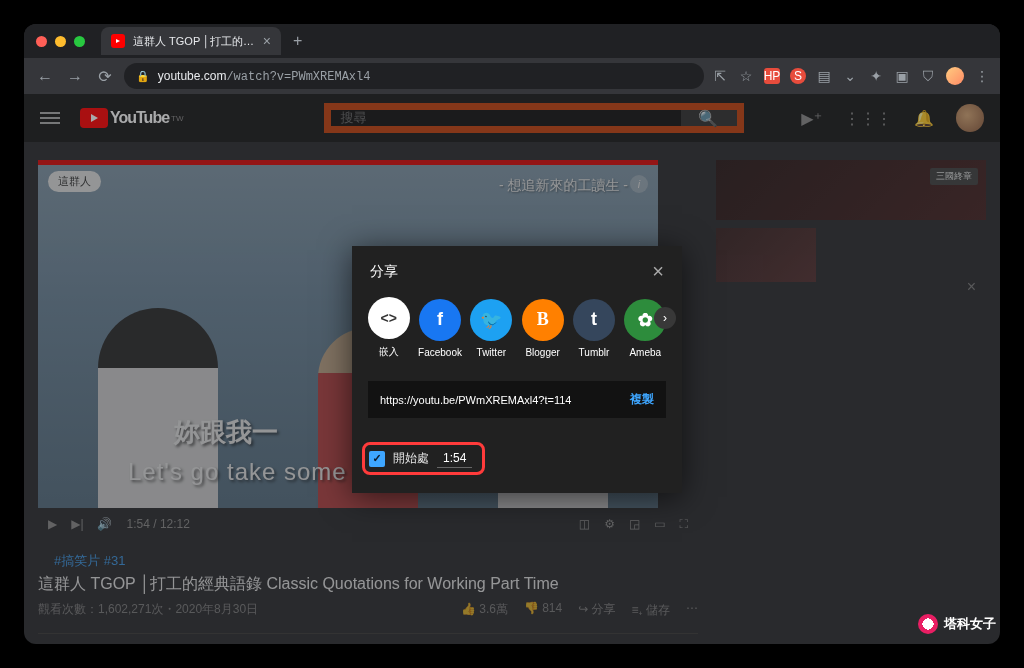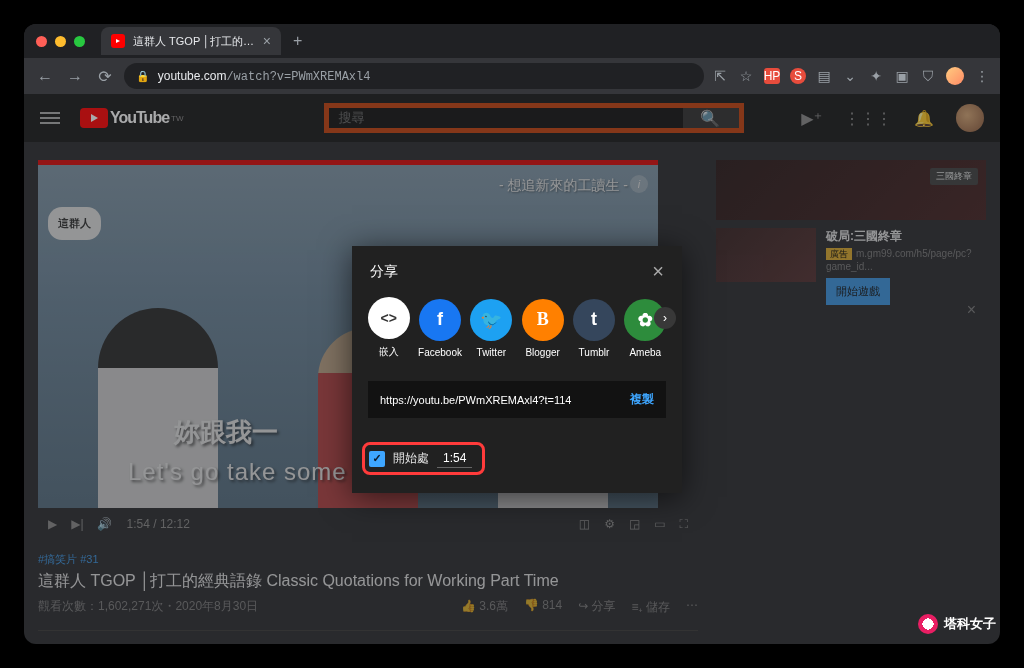--- a/index.html
+++ b/index.html
@@ -33,48 +33,48 @@
 .avatar-browser { width: 18px; height: 18px; border-radius: 50%; background: linear-gradient(135deg,#ffcc80,#ff8a65); }
 
 
 .yt-header { height: 48px; background: #181818; display: flex; align-items: center; padding: 0 16px; opacity: 0.6; }
 .menu-icon { width: 20px; height: 2px; background: #aaa; box-shadow: 0 -5px #aaa, 0 5px #aaa; margin-right: 20px; }
 .yt-logo { display: flex; align-items: center; gap: 2px; }
 .yt-logo-icon { width: 28px; height: 20px; background: #ff0000; border-radius: 4px; display: flex; align-items: center; justify-content: center; }
 .yt-logo-icon::after { content: ""; border-left: 7px solid #fff; border-top: 4px solid transparent; border-bottom: 4px solid transparent; }
 .yt-logo-text { color: #fff; font-size: 16px; font-weight: bold; letter-spacing: -1px; }
 .yt-logo-tm { color: #888; font-size: 8px; vertical-align: super; }
-.yt-search { margin-left: 140px; flex: 1; max-width: 420px; height: 30px; background: #121212; border: 5px solid #c2410c; display: flex; }
+.yt-search { margin-left: 140px; flex: 1; max-width: 420px; height: 30px; background: #121212; border: 7px solid #c2410c; display: flex; }
 .yt-search-input { flex: 1; padding: 0 10px; color: #666; font-size: 13px; display: flex; align-items: center; }
 .yt-search-btn { width: 56px; background: #303030; display: flex; align-items: center; justify-content: center; color: #888; }
 .yt-header-right { margin-left: auto; display: flex; gap: 22px; align-items: center; }
 .yt-hicon { color: #888; font-size: 16px; }
 .yt-avatar { width: 28px; height: 28px; border-radius: 50%; background: radial-gradient(circle at 40% 40%, #d4a574, #8b5a3c); }
 
 
 .content { display: flex; padding: 18px 14px; gap: 18px; }
 .video-col { flex: 1; }
 .video-player { width: 620px; height: 348px; position: relative; background: linear-gradient(180deg,#8fa8bc 0%,#7593aa 40%,#5d7a8f 100%); border-top: 5px solid #ff0000; overflow: hidden; opacity: 0.5; }
-.video-overlay-logo { position: absolute; top: 6px; left: 10px; background: #fff; border-radius: 14px; padding: 9px 10px; font-size: 11px; font-weight: bold; color: #333; margin-top: 36px; }
+.video-overlay-logo { position: absolute; top: 6px; left: 10px; background: #fff; border-radius: 14px; padding: 3px 10px; font-size: 11px; font-weight: normal; color: #333; }
 .video-overlay-text { position: absolute; top: 12px; right: 30px; color: #fff; font-size: 14px; text-shadow: 1px 1px 2px rgba(0,0,0,0.5); }
 .info-icon-vid { position: absolute; top: 10px; right: 10px; width: 18px; height: 18px; border-radius: 50%; background: rgba(255,255,255,0.3); color: #fff; display: flex; align-items: center; justify-content: center; font-size: 11px; font-style: italic; }
 .subtitle1 { position: absolute; bottom: 58px; left: 136px; color: #fff; font-size: 26px; font-weight: bold; font-family: cursive; text-shadow: 2px 2px 3px rgba(0,0,0,0.6); }
 .subtitle2 { position: absolute; bottom: 22px; left: 90px; color: #fff; font-size: 24px; text-shadow: 2px 2px 3px rgba(0,0,0,0.6); letter-spacing: 1px; }
 .person { position: absolute; width: 120px; height: 200px; bottom: 0; }
 .person.p1 { left: 60px; background: linear-gradient(180deg,#2a2a2a 30%,#e8e8e8 30%); border-radius: 60px 60px 0 0; }
 .person.p2 { left: 280px; background: linear-gradient(180deg,#d4b896 25%,#c94545 25%); border-radius: 60px 60px 0 0; width: 100px; height: 180px; }
 .person.p3 { left: 460px; background: linear-gradient(180deg,#3a3a2a 25%,#e8e8e8 25%); border-radius: 60px 60px 0 0; width: 110px; height: 190px; }
 
 
 .player-controls { height: 32px; display: flex; align-items: center; padding: 0 10px; color: #888; font-size: 12px; gap: 14px; opacity: 0.6; }
 .pc-spacer { flex: 1; }
 
 
 .video-meta { opacity: 0.5; padding-top: 12px; }
-.playlist-tag { color: #3ea6ff; font-size: 11px; }
+.playlist-tag { color: #3ea6ff; font-size: 13px; margin-left: 16px; }
 .video-title { color: #fff; font-size: 16px; margin-top: 4px; }
 .video-stats { display: flex; align-items: flex-start; margin-top: 6px; font-size: 12px; color: #888; }
 .vs-left { flex: 1; }
 .vs-actions { display: flex; gap: 16px; }
 .hr { border: none; border-top: 1px solid #333; margin: 14px 0; }
 
 
 .side-col { width: 270px; opacity: 0.5; }
 .ad-banner { width: 100%; height: 60px; background: linear-gradient(135deg,#2a1515,#4a2020); position: relative; overflow: hidden; }
 .ad-label { position: absolute; top: 8px; right: 8px; background: #444; color: #fff; font-size: 9px; padding: 2px 6px; border-radius: 2px; }
@@ -223,25 +223,20 @@
 
     </div>
 
     <div class="side-col">
       <div class="ad-banner">
         <div class="ad-label">三國終章</div>
       </div>
       <div style="position:relative">
         <div class="ad-card">
           <div class="ad-thumb"></div>
-          <div class="ad-info">
-            <div class="ad-title">破局:三國終章</div>
-            <div class="ad-url"><span class="ad-tag">廣告</span><span>m.gm99.com/h5/page/pc?game_id...</span></div>
-            <button class="ad-btn">開始遊戲</button>
-          </div>
         </div>
         <div class="ad-close">×</div>
       </div>
     </div>
   </div>
 
 </div>
 </div>
 
 <div class="share-dialog">

